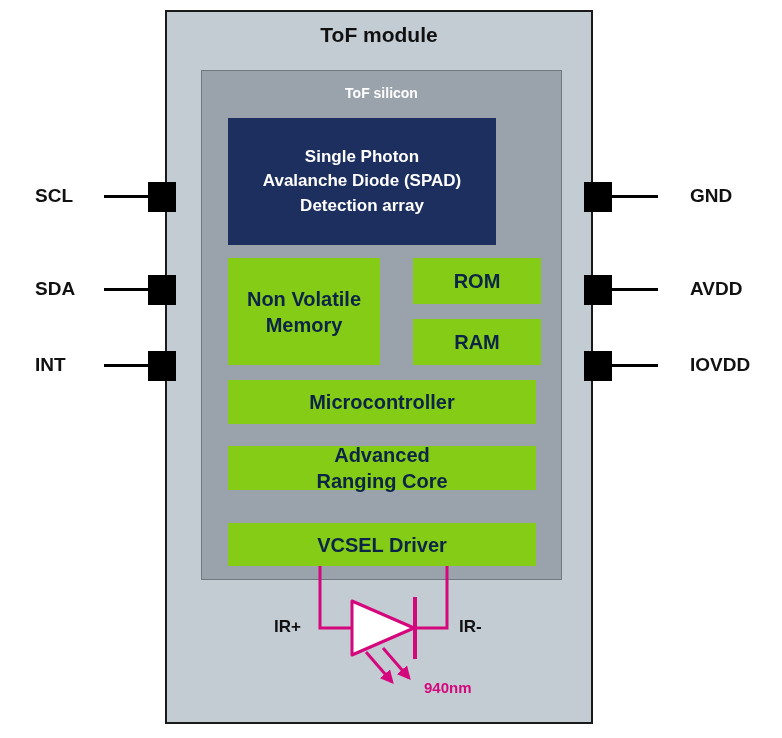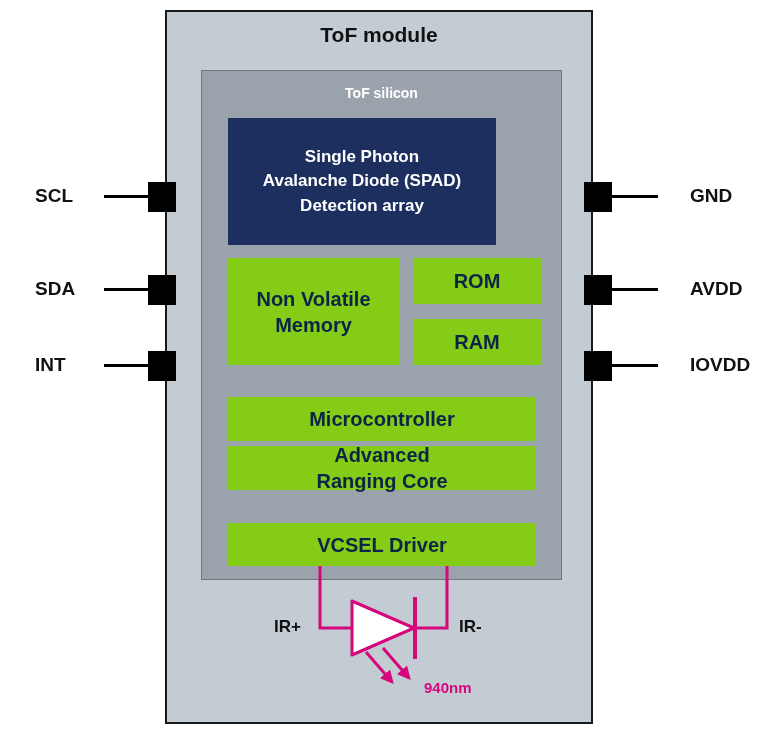--- a/index.html
+++ b/index.html
@@ -65,24 +65,24 @@
   }
   .spad {
     left: 228px; top: 118px; width: 268px; height: 127px;
     background: #1c2f5f; color: #ffffff;
     font-size: 17px; line-height: 1.45;
   }
   .lightblue {
     background: #84cc16; color: #0b2447;
     font-size: 20px; line-height: 1.3;
   }
-  .nvm    { left: 228px; top: 258px; width: 171px; height: 107px; }
+  .nvm    { left: 228px; top: 258px; width: 152px; height: 107px; }
   .rom    { left: 413px; top: 258px; width: 128px; height: 46px; }
   .ram    { left: 413px; top: 319px; width: 128px; height: 46px; }
-  .mcu    { left: 228px; top: 397px; width: 308px; height: 44px; text-align: right; }
+  .mcu    { left: 228px; top: 380px; width: 308px; height: 44px; text-align: right; }
   .arc    { left: 228px; top: 446px; width: 308px; height: 44px; }
   .vcseld { left: 228px; top: 523px; width: 308px; height: 43px; }
 
   
   .pin-square { position: absolute; width: 28px; height: 30px; background: #000000; }
   .pin-line   { position: absolute; height: 3px; background: #000000; }
   .pin-label  {
     position: absolute;
     font-size: 19px;
     font-weight: bold;

